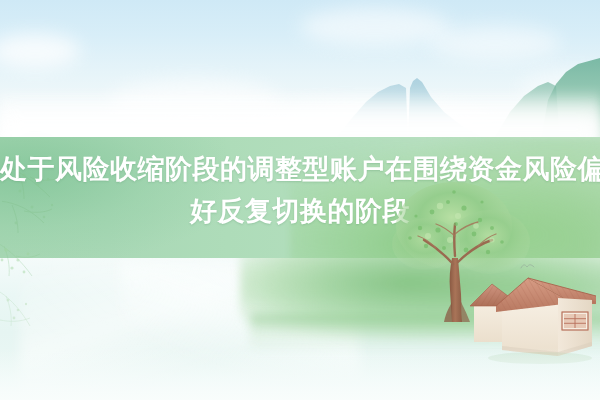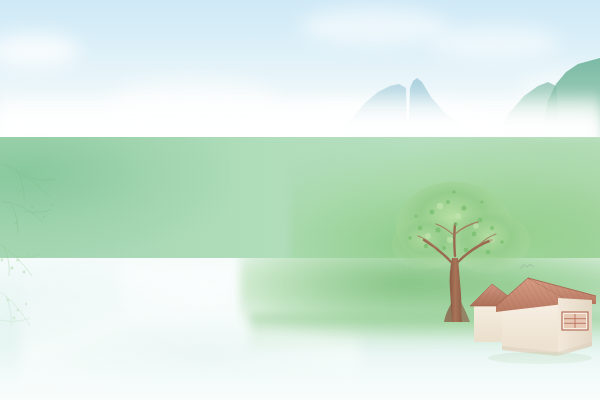--- a/index.html
+++ b/index.html
@@ -321,20 +321,22 @@
           <circle cx="18" cy="46" r="1.5"></circle>
         <circle cx="30" cy="62" r="1.5"></circle>
           <circle cx="42" cy="72" r="1.3"></circle>
         <circle cx="14" cy="78" r="1.4"></circle>
           <circle cx="50" cy="60" r="1.2"></circle>
       </g>
     </svg>
   </div>
 
   <div class="headline">
+    <span class="l1">处于风险收缩阶段的调整型账户在围绕资金风险偏</span>
+    <span class="l2">好反复切换的阶段</span>
   </div>
 
   <div class="lower">
     <div class="mist-tri"></div>
     <div class="mist-tri2"></div>
     <div class="hill"></div>
     <div class="hill-edge"></div>
   </div>
 
   <svg class="sprig s1" viewBox="0 0 70 70">

